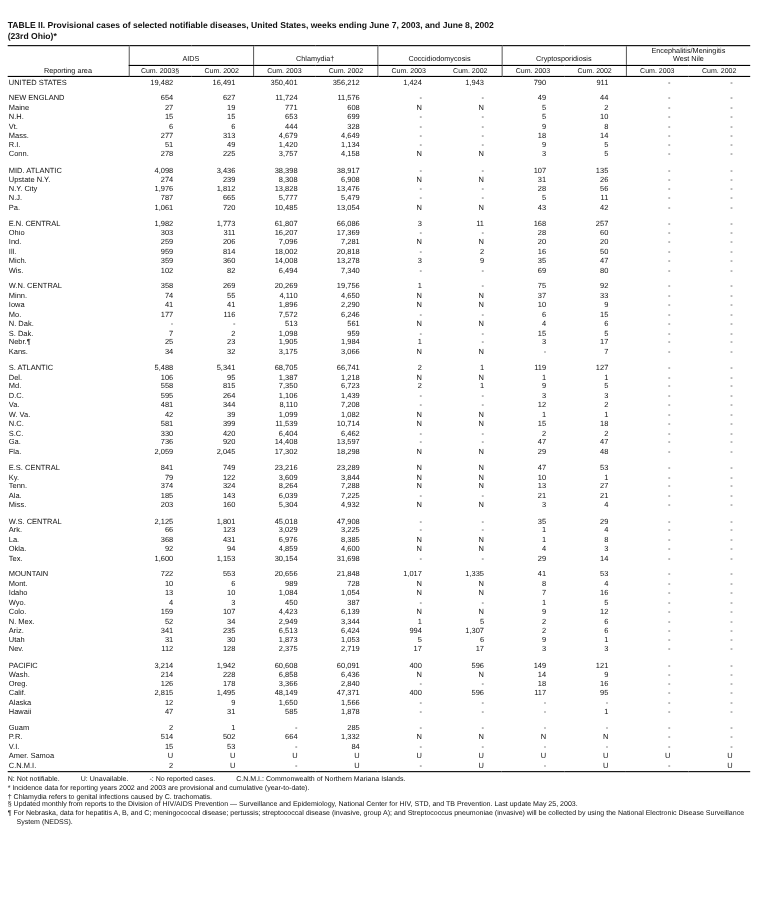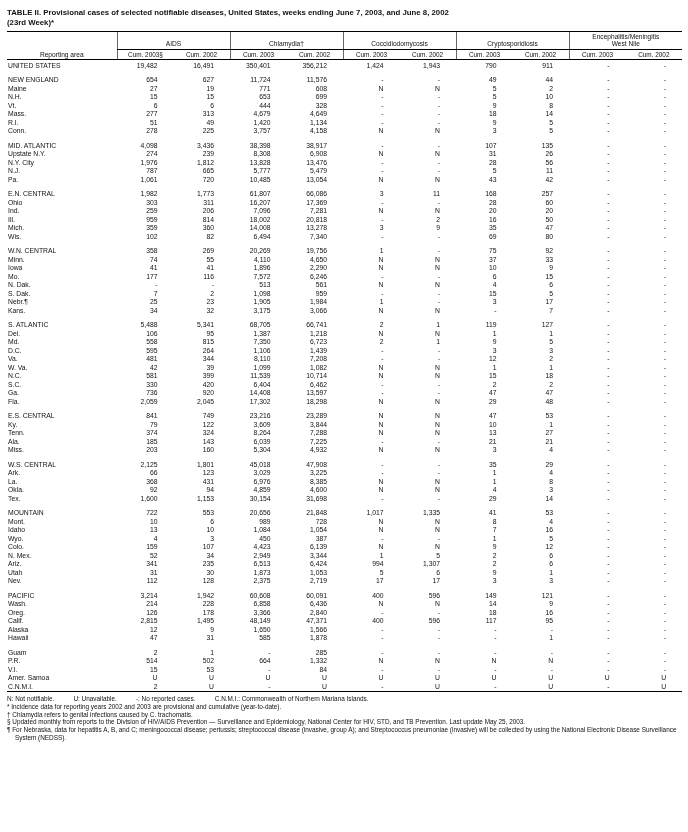--- a/index.html
+++ b/index.html
@@ -6,21 +6,21 @@
   html, body { margin: 0; padding: 0; }
   body {
     width: 688px; height: 832px;
     background: #ffffff;
     color: #111111;
     font-family: "Liberation Sans", "DejaVu Sans", sans-serif;
     overflow: hidden;
   }
   .page { padding: 8px 6px 0 7px; }
 
-  .title-block { width: 676px; }
+  .title-block { width: 676px; margin-top: 10px; }
   .title-line { font-size: 7.8px; font-weight: 700; line-height: 9.5px; }
 
   table.data {
     border-collapse: collapse;
     table-layout: fixed;
     width: 675px;
     margin-top: 4px;
     border-bottom: 1px solid #000;
   }
   col.c-area { width: 110px; }
@@ -86,21 +86,21 @@
     text-indent: -8px;
   }
 </style>
 </head>
 <body>
 
 <div class="page">
 
   <div class="title-block">
     <div class="title-line">TABLE II. Provisional cases of selected notifiable diseases, United States, weeks ending June 7, 2003, and June 8, 2002</div>
-    <div class="title-line">(23rd Week)*</div>
+    <div class="title-line">(23rd Ohio)*</div>
   </div>
 
   <table class="data">
     <colgroup>
       <col class="c-area">
       <col class="c-num">
         <col class="c-num">
       <col class="c-num">
         <col class="c-num">
       <col class="c-num">

